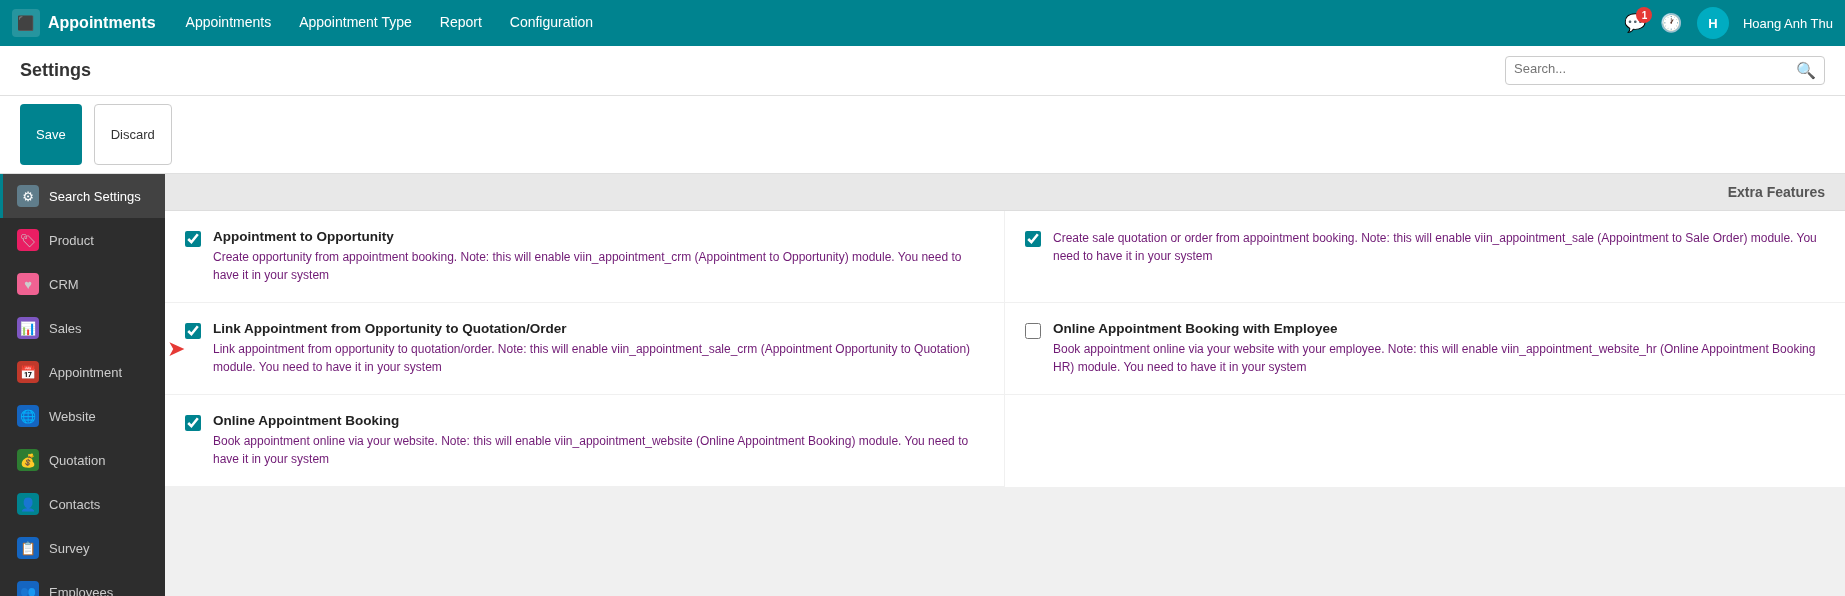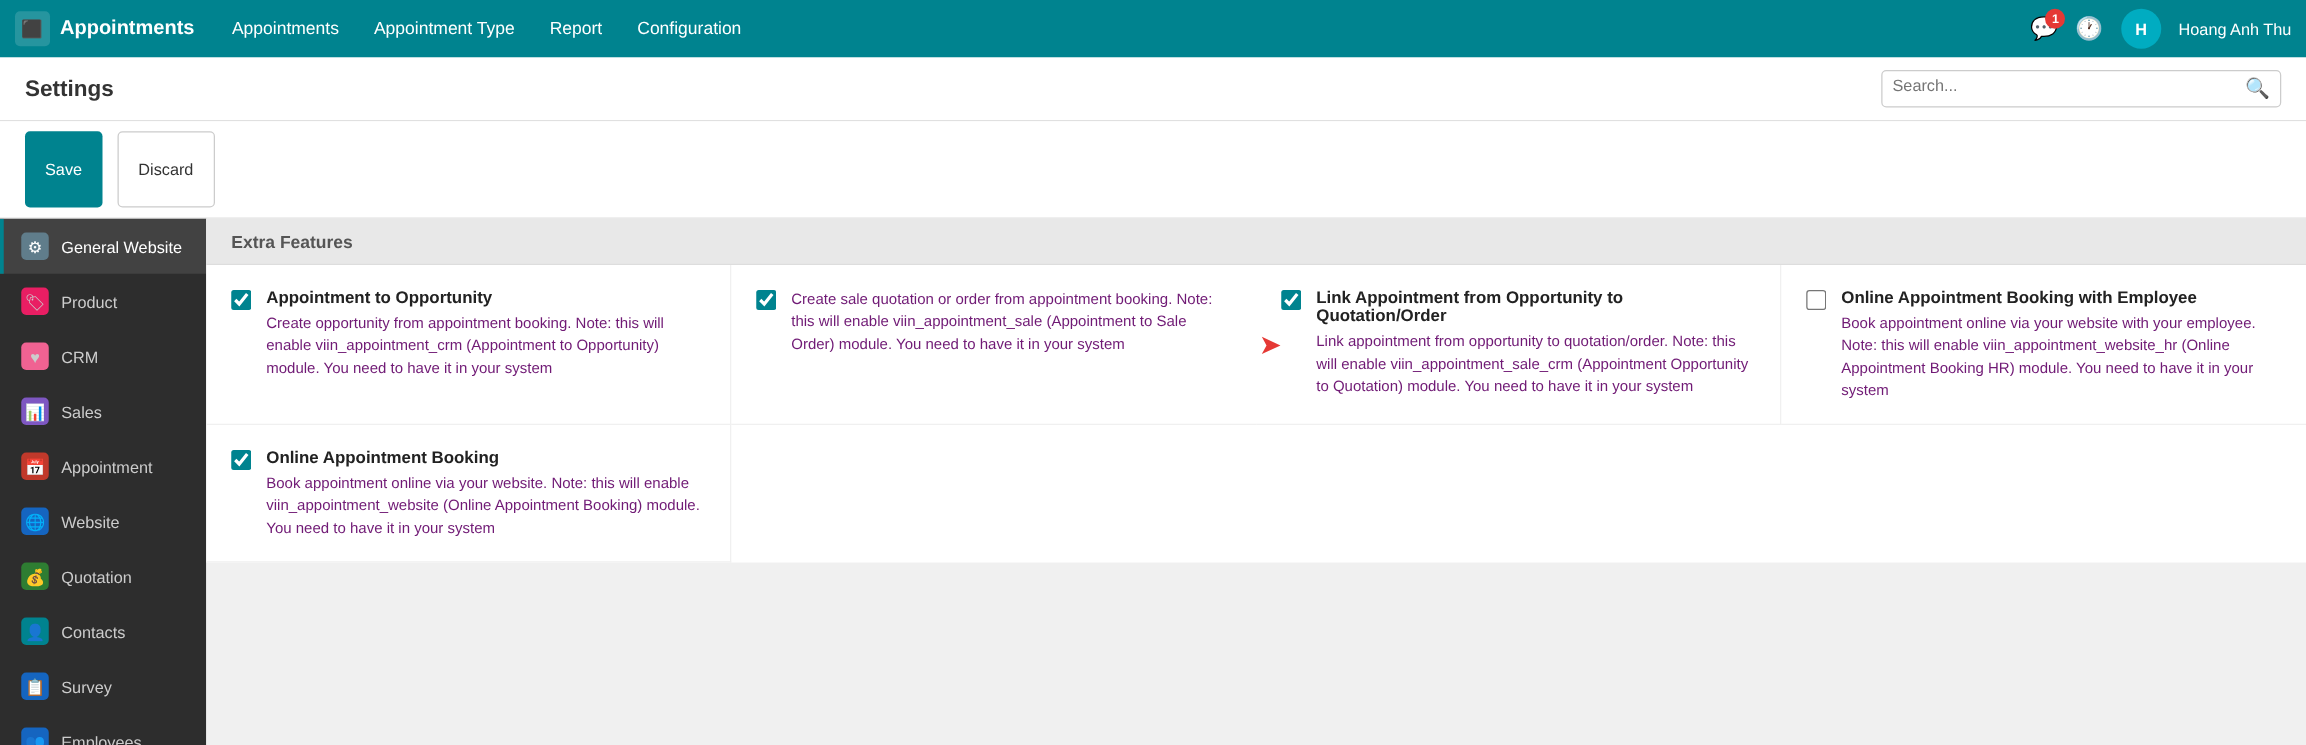--- a/index.html
+++ b/index.html
@@ -216,26 +216,27 @@
     }
 
     
     .section-header {
       background: #e8e8e8;
       padding: 10px 20px;
       font-size: 14px;
       font-weight: 600;
       color: #555;
       border-bottom: 1px solid #ddd;
+      text-align: right;
     }
 
     
     .features-grid {
       display: grid;
-      grid-template-columns: 1fr 1fr 1fr 1fr;
+      grid-template-columns: 1fr 1fr;
       gap: 0;
       background: #fff;
     }
     .feature-item {
       display: flex;
       align-items: flex-start;
       gap: 12px;
       padding: 18px 20px;
       border-bottom: 1px solid #f0f0f0;
     }
@@ -299,21 +300,21 @@
 <div class="action-bar">
   <button class="btn-save">Save</button>
   <button class="btn-discard">Discard</button>
 </div>
 
 <div class="main-layout">
 
   <aside class="sidebar" id="sidebar-container">
       <div class="sidebar-item active">
         <span class="sidebar-icon si-settings">⚙</span>
-        <span>General Website</span>
+        <span>Search Settings</span>
       </div>
       <div class="sidebar-item">
         <span class="sidebar-icon si-product">🏷</span>
         <span>Product</span>
       </div>
       <div class="sidebar-item">
         <span class="sidebar-icon si-crm">♥</span>
         <span>CRM</span>
       </div>
       <div class="sidebar-item">

